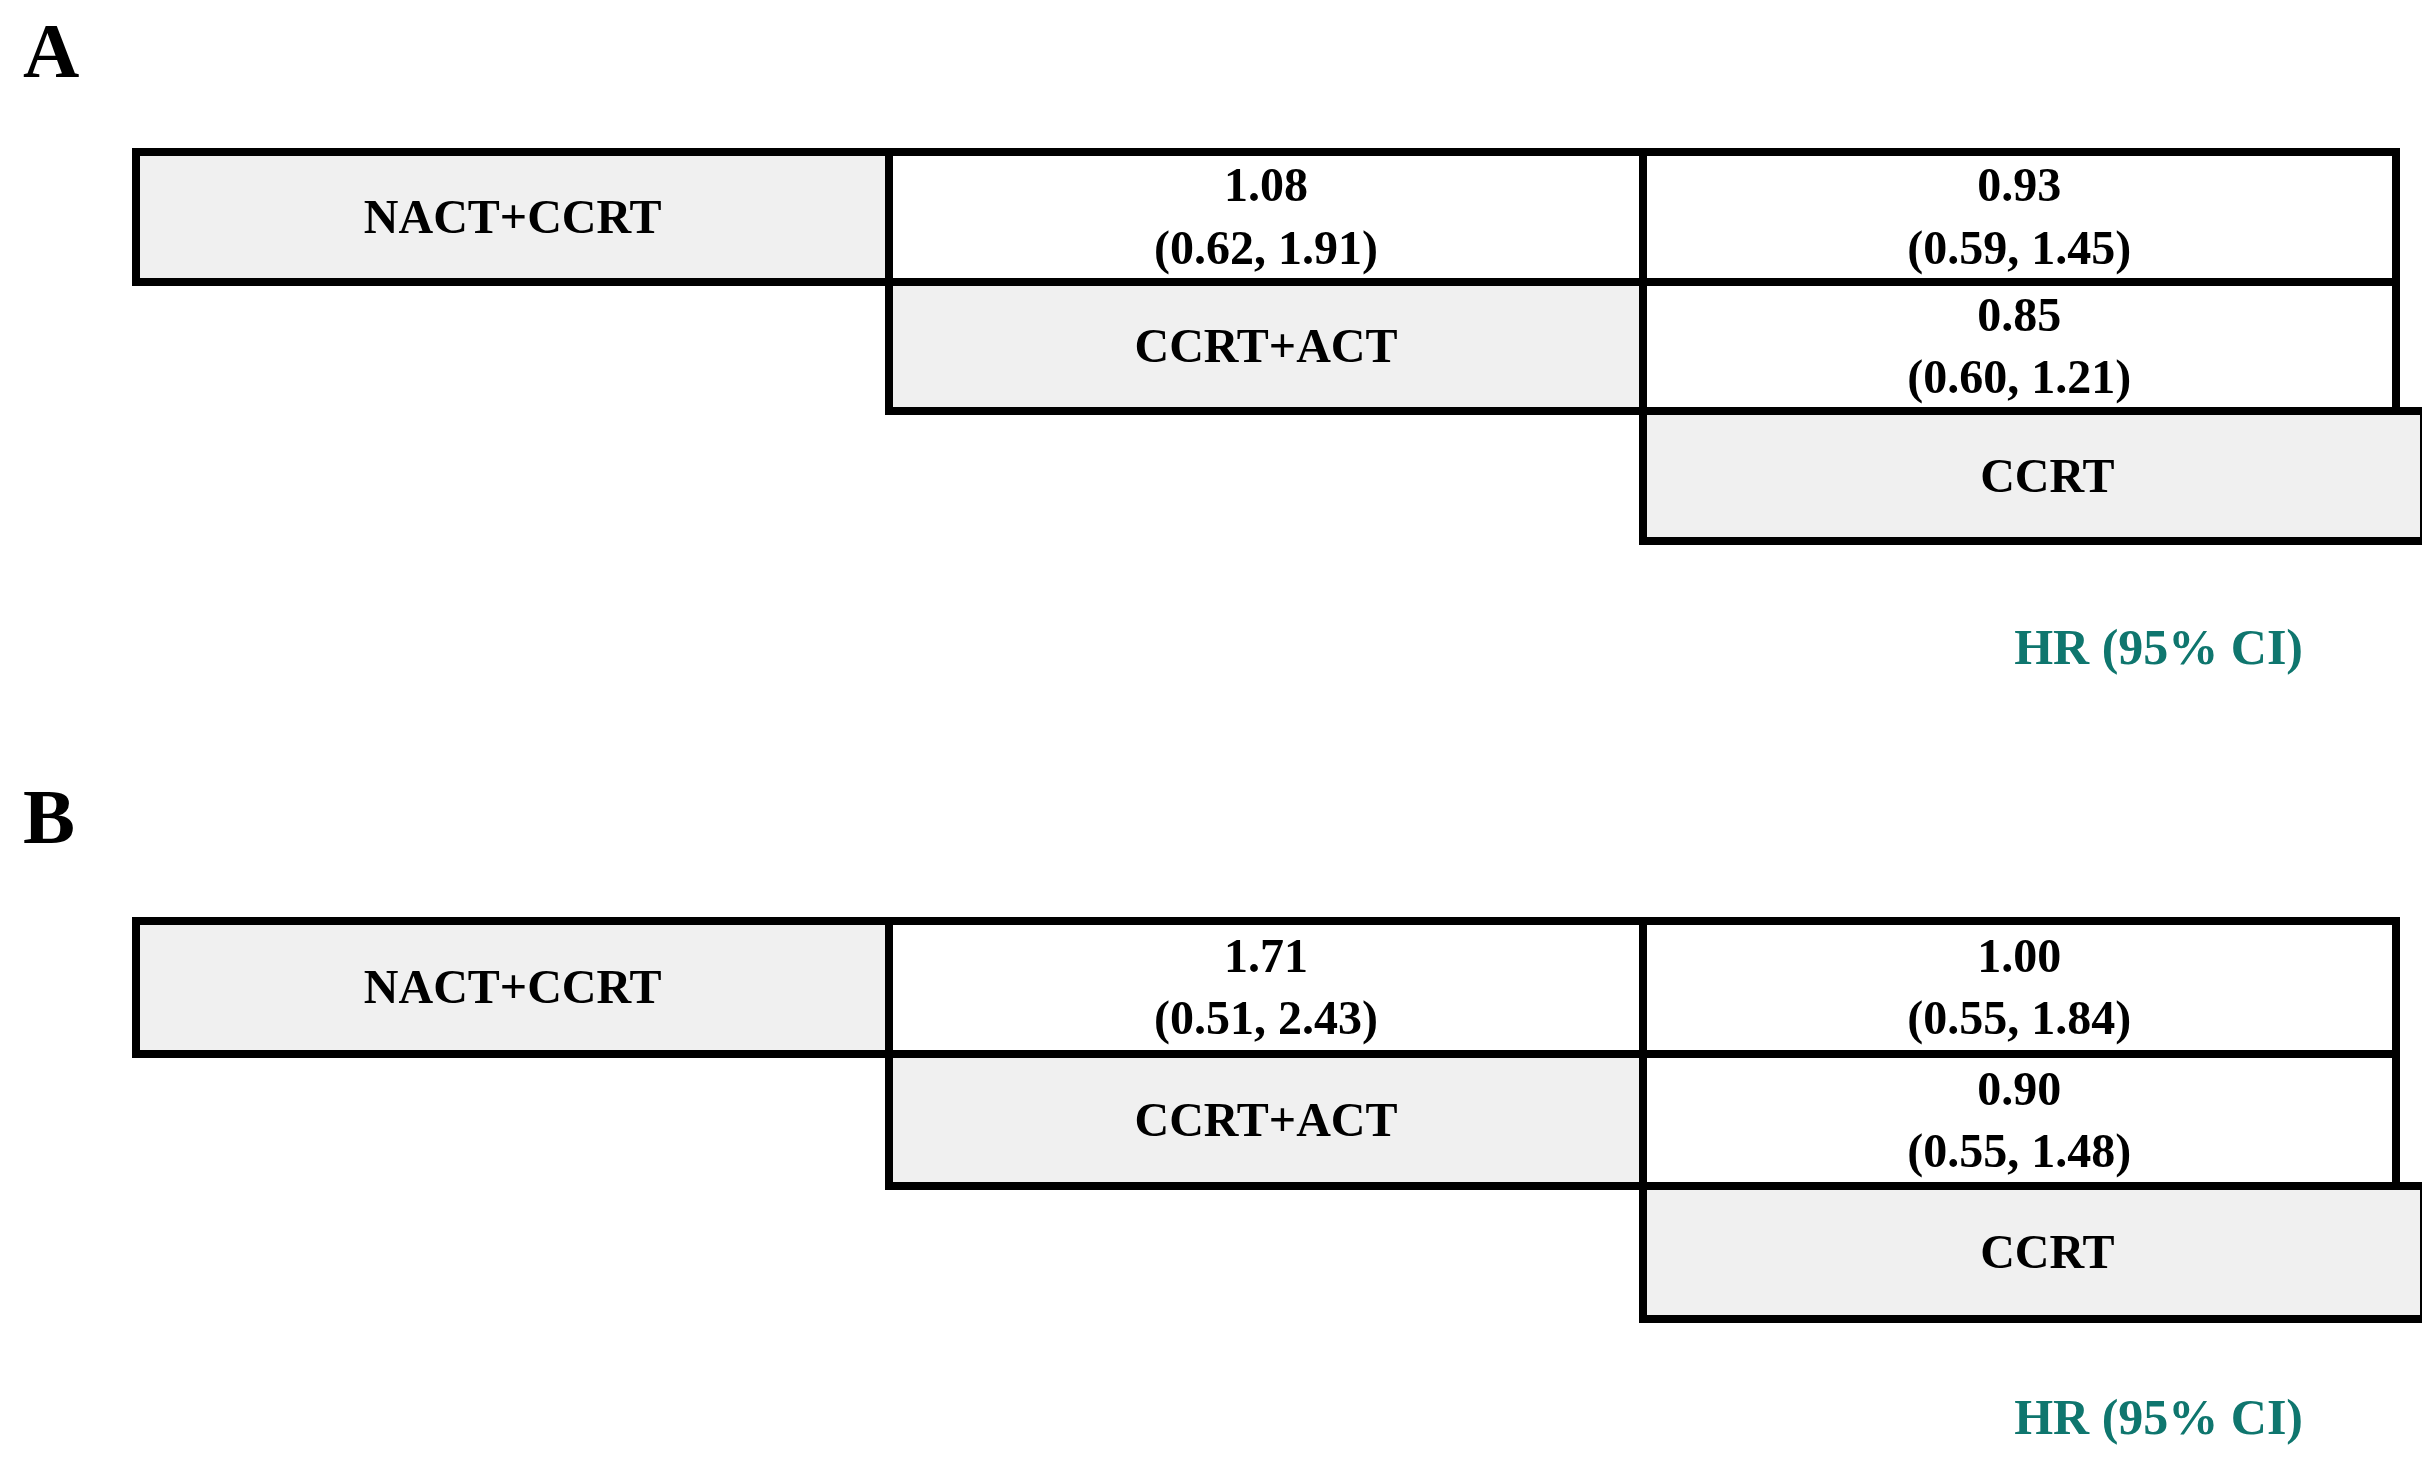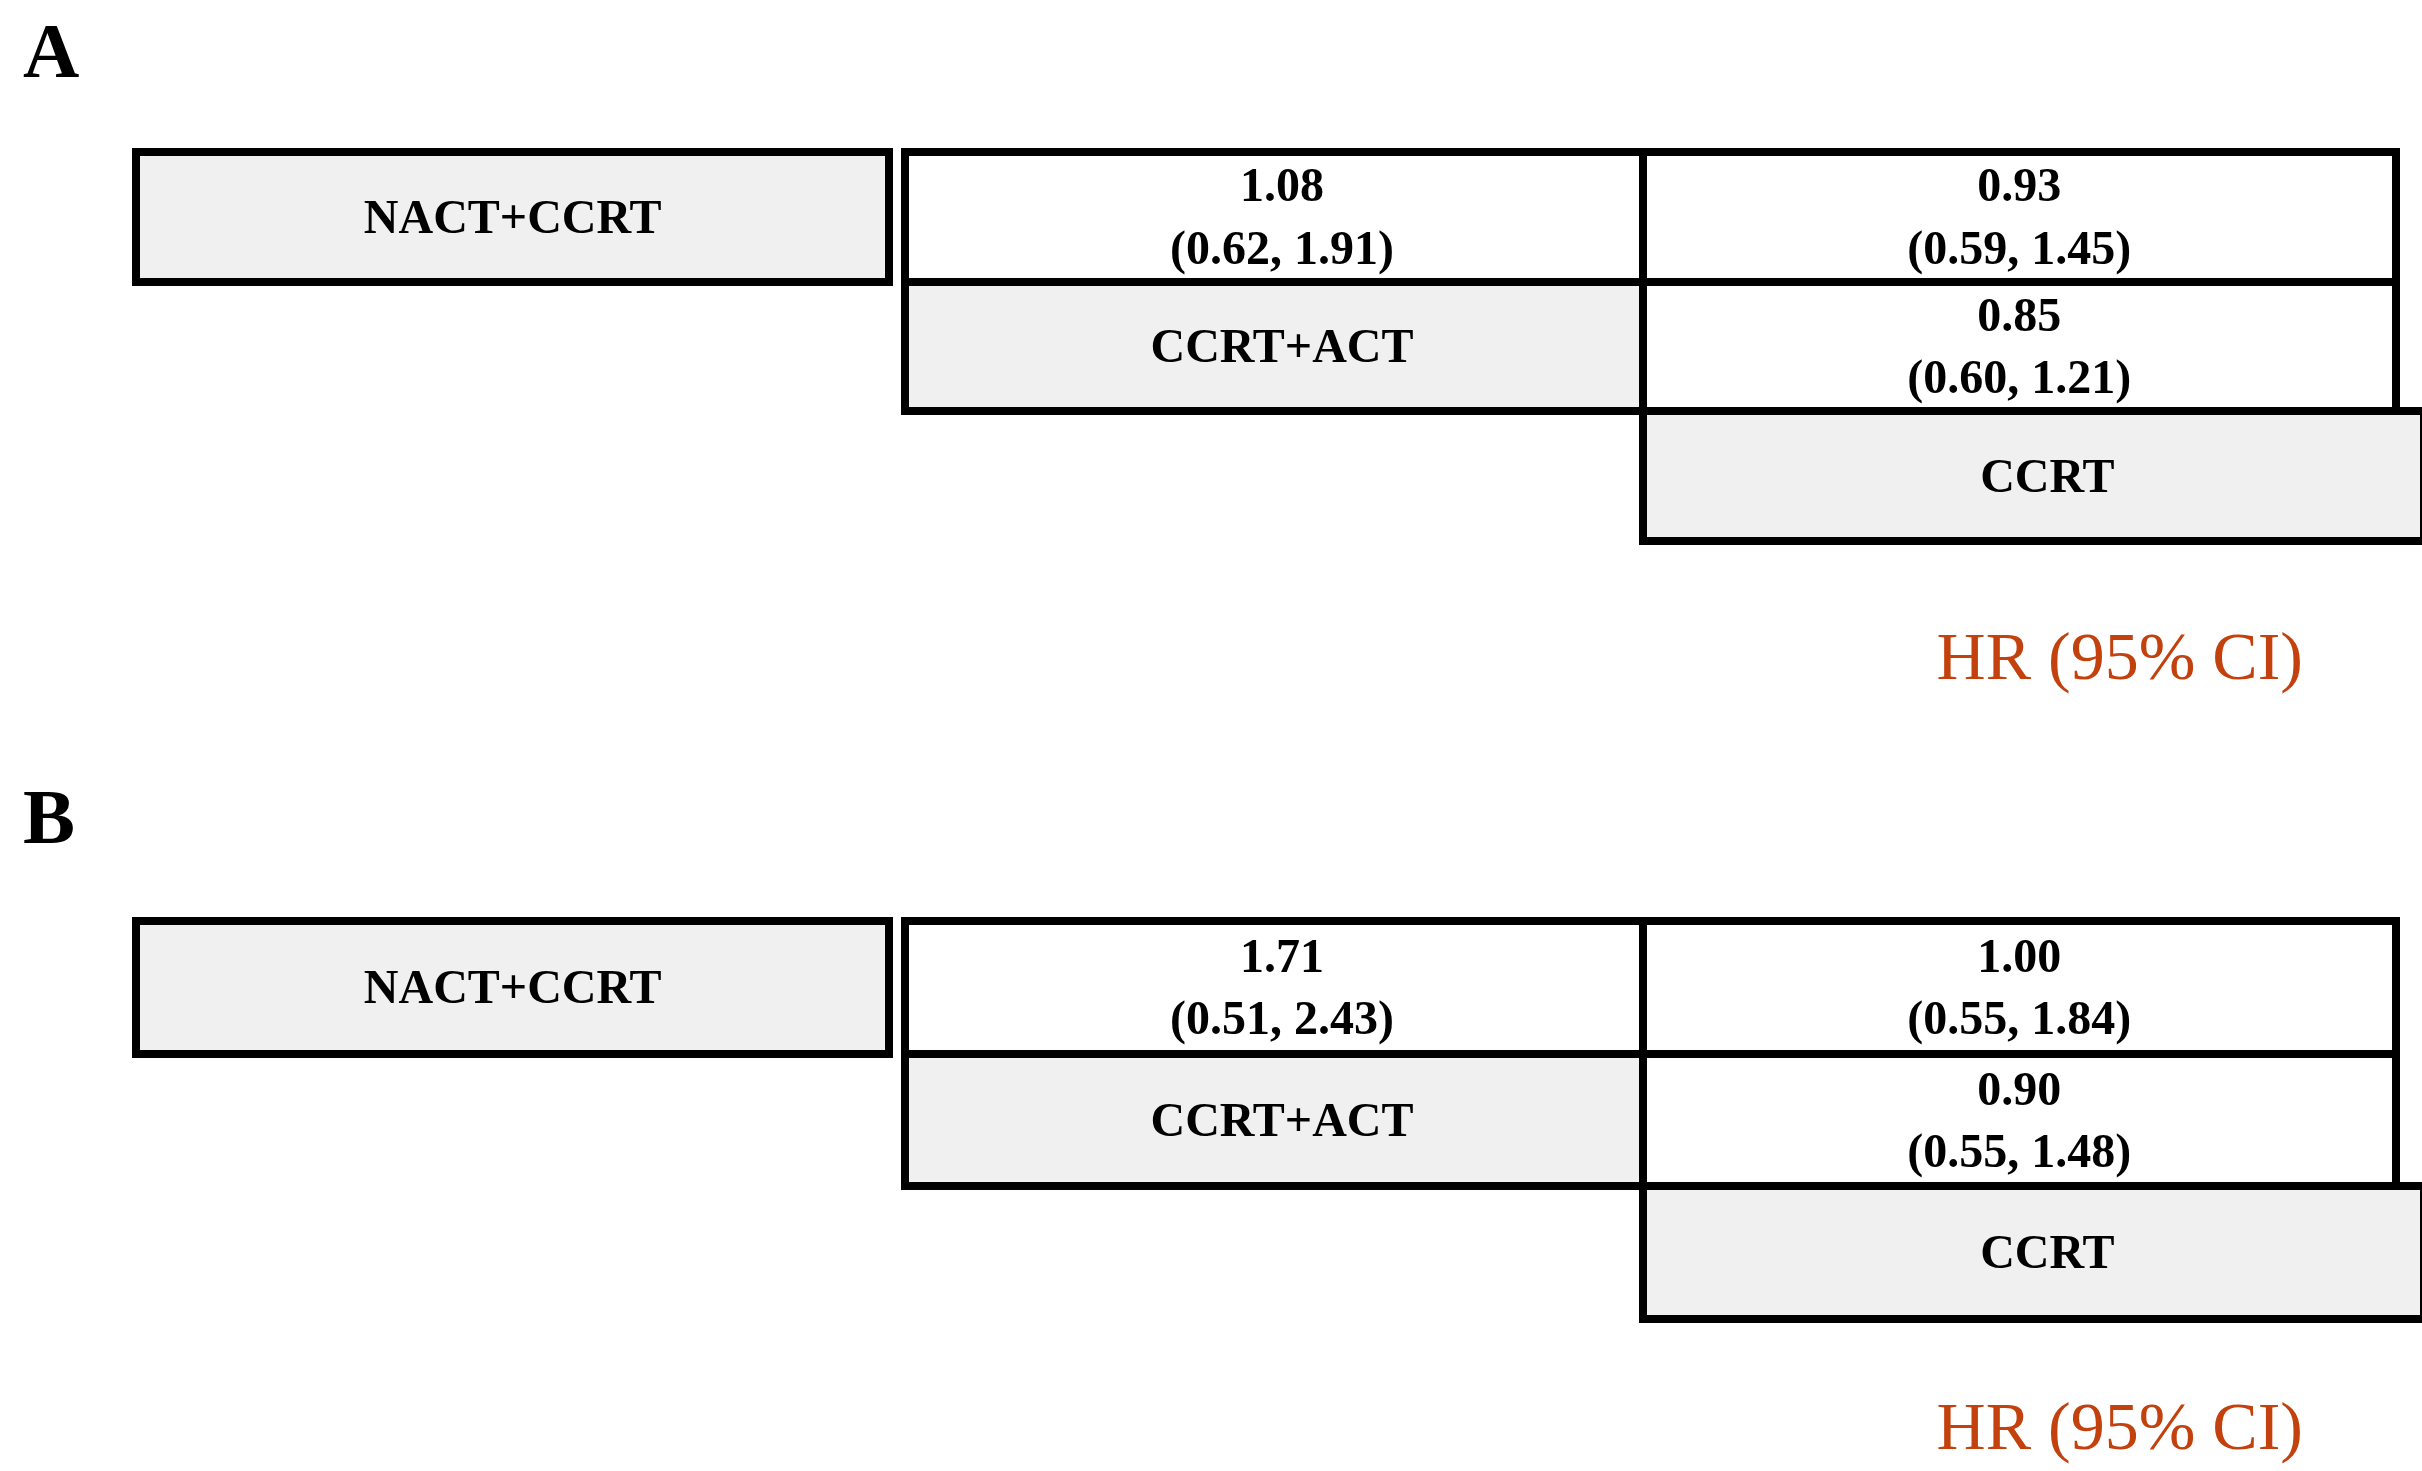--- a/index.html
+++ b/index.html
@@ -59,33 +59,33 @@
     justify-content: center;
     align-items: center;
     text-align: center;
     font-weight: bold;
     font-size: 48px;
     line-height: 1.3;
     font-family: "Liberation Serif", serif;
   }
   .cell.shaded { background: #f0f0f0; text-align: center; }
   .c0 { left: 0; }
-  .c1 { left: var(--colstep); margin-left: 16px; }
+  .c1 { left: var(--colstep); }
   .c2 { left: calc(var(--colstep) * 2); }
   .r0 { top: 0; }
   .r1 { top: var(--rowstep); }
   .r2 { top: calc(var(--rowstep) * 2); padding-left: 28px; }
 
   .hr-axis {
     position: absolute;
     right: 119px;
-    font-size: 68px;
+    font-size: 50px;
     line-height: 1;
-    font-weight: normal;
-    color: #c2410c;
+    font-weight: bold;
+    color: #0f766e;
     font-family: "Liberation Serif", serif;
   }
   .hr-axis.a { top: 622px; }
   .hr-axis.b { top: 1392px; }
 </style>
 </head>
 <body>
 
 <div class="canvas">
 

